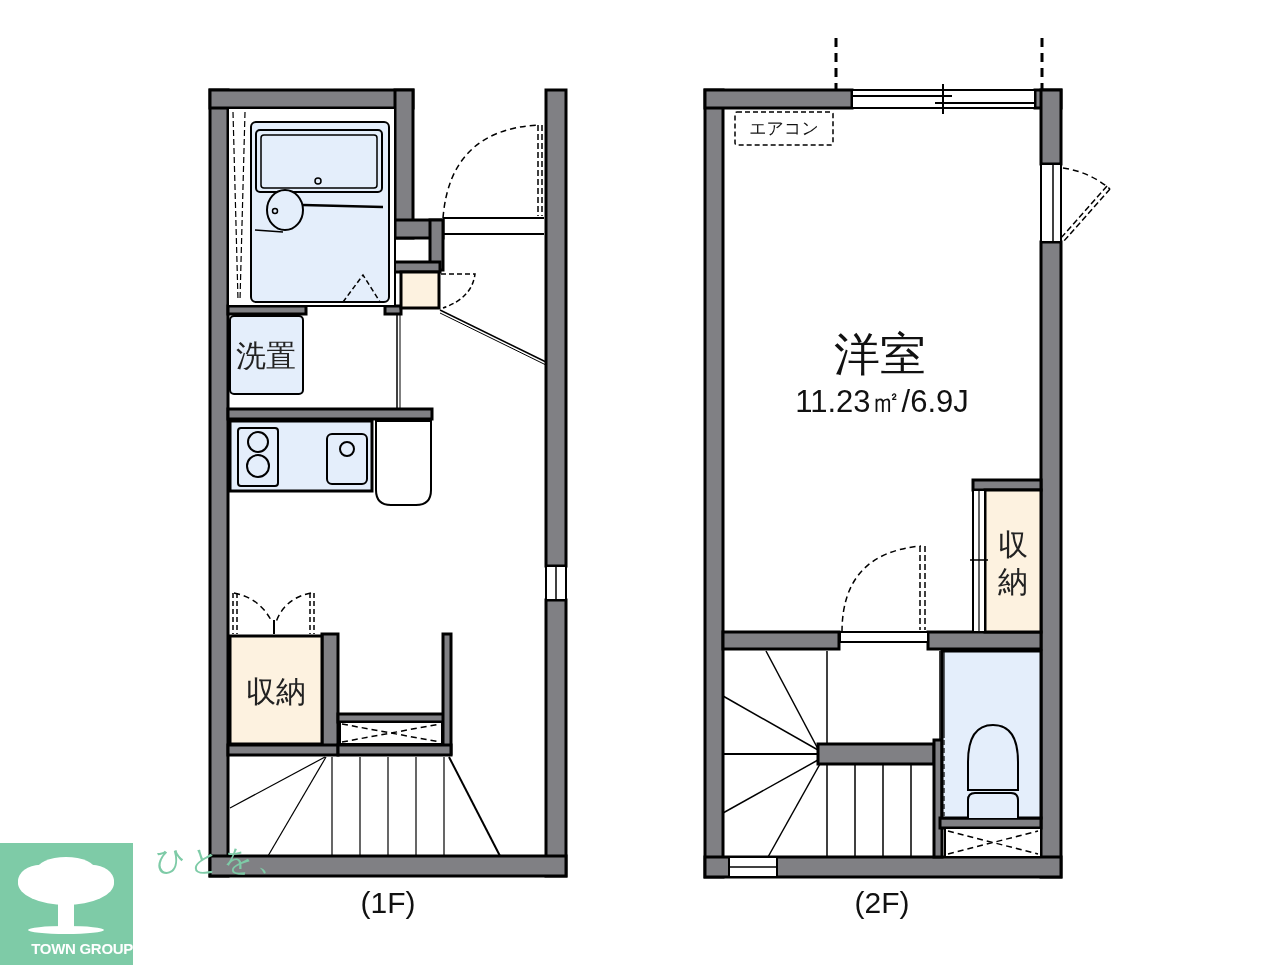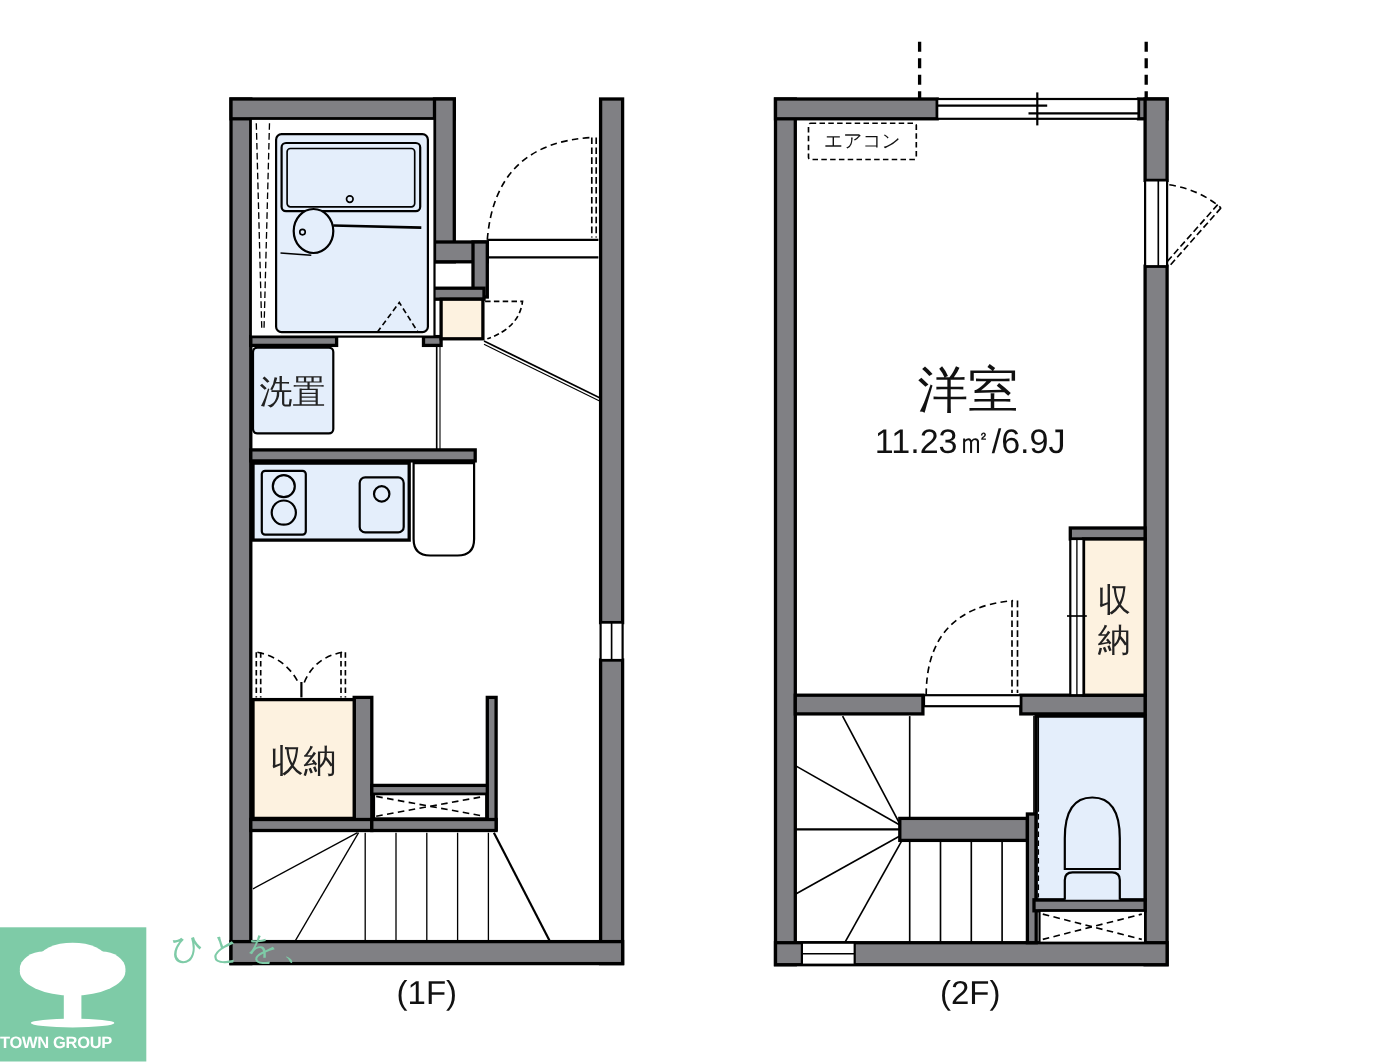--- a/index.html
+++ b/index.html
@@ -1,21 +1,21 @@
 <!DOCTYPE html>
 <html><head>
 <meta charset="utf-8">
 <style>
   html, body { margin: 0; padding: 0; background: #ffffff; }
   body { width: 1270px; height: 965px; position: relative; overflow: hidden; font-family: "DejaVu Sans", sans-serif; }
   #plan { position: absolute; left: 0; top: 0; }
   .jp { font-family: "DejaVu Sans", sans-serif; }
   .logo-box { position: absolute; left: 0; top: 843px; width: 133px; height: 122px; background: #7ecba7; }
-  .logo-text { position: absolute; left: 0; bottom: 8px; width: 133px; text-align: left; color: #fff; font-family: "Liberation Sans", sans-serif; font-weight: bold; font-size: 15px; letter-spacing: -0.3px; }
-  .slogan { position: absolute; left: 156px; top: 843px; color: #7ecba7; font-size: 29px; line-height: 40px; letter-spacing: 4px; font-family: Liberation Serif, serif; }
+  .logo-text { position: absolute; left: 0; bottom: 8px; width: 133px; text-align: right; color: #fff; font-family: "Liberation Sans", sans-serif; font-weight: bold; font-size: 15px; letter-spacing: -0.3px; }
+  .slogan { position: absolute; left: 156px; top: 843px; color: #7ecba7; font-size: 29px; line-height: 40px; letter-spacing: 4px; font-family: Liberation Mono, monospace; }
   .slogan div { white-space: nowrap; }
 </style>
 </head>
 <body>
 
 <svg id="plan" width="1270" height="965" viewBox="0 0 1270 965" xmlns="http://www.w3.org/2000/svg">
 
   <g>
 
     <g fill="#808084" stroke="#000" stroke-width="3">

